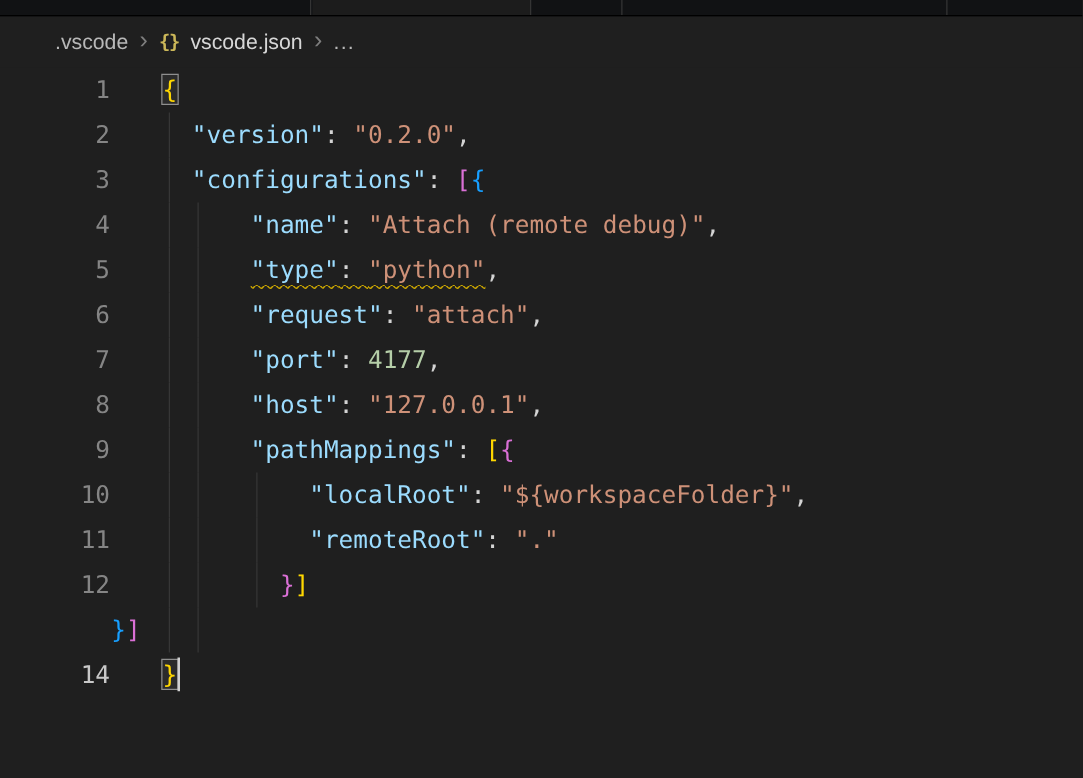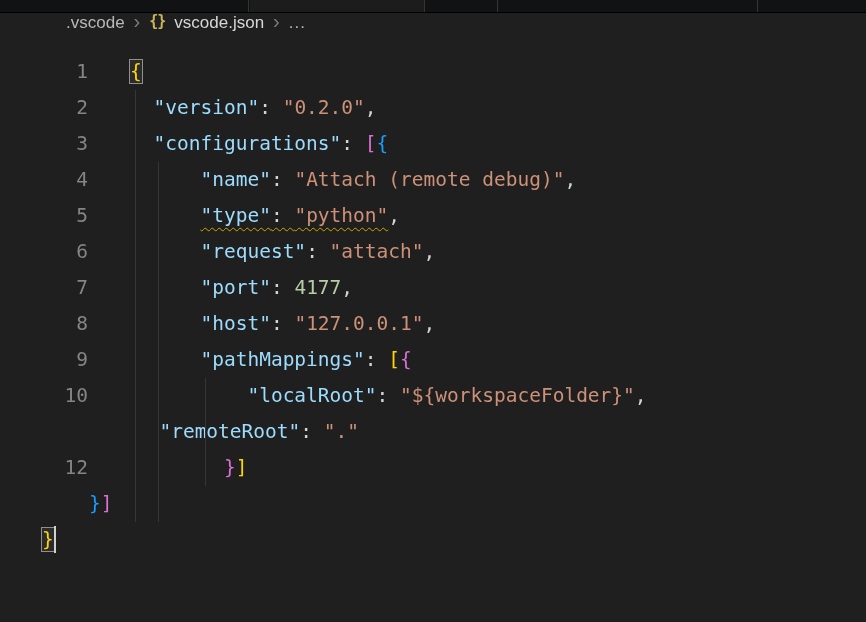--- a/index.html
+++ b/index.html
@@ -18,21 +18,22 @@
     border-bottom: 1px solid #000;
     position: relative;
   }
   .tabsep { position: absolute; top: 0; width: 1px; height: 12px; background: #343434; }
   .tabseg { position: absolute; top: 0; height: 12px; background: #1c1c1c; }
 
   
   .breadcrumbs {
     height: 41px;
     display: flex;
-    padding-left: 66px;
+    align-items: center;
+    padding-left: 44px;
     gap: 9px;
     font-size: 17px;
     color: var(--c-breadcrumb, #b8b8b8);
     background: var(--c-background, #1f1f1f);
   }
   .breadcrumbs .sep {
     color: #7e7e7e;
     font-size: 20px;
     line-height: 1;
     transform: translateY(-2px);
@@ -127,18 +128,18 @@
       <div class="line"><div class="ln">1</div><div class="code"><span class="tk-b1 match">{</span></div></div>
       <div class="line"><div class="ln">2</div><span class="guide" style="left: calc(0ch + 135px);"></span><div class="code"><span>  </span><span class="tk-key">"version"</span><span class="tk-pun">: </span><span class="tk-str">"0.2.0"</span><span class="tk-pun">,</span></div></div>
       <div class="line"><div class="ln">3</div><span class="guide" style="left: calc(0ch + 135px);"></span><div class="code"><span>  </span><span class="tk-key">"configurations"</span><span class="tk-pun">: </span><span class="tk-b2">[</span><span class="tk-b3">{</span></div></div>
       <div class="line"><div class="ln">4</div><span class="guide" style="left: calc(0ch + 135px);"></span><span class="guide" style="left: calc(2ch + 135px);"></span><div class="code"><span>      </span><span class="tk-key">"name"</span><span class="tk-pun">: </span><span class="tk-str">"Attach (remote debug)"</span><span class="tk-pun">,</span></div></div>
       <div class="line"><div class="ln">5</div><span class="guide" style="left: calc(0ch + 135px);"></span><span class="guide" style="left: calc(2ch + 135px);"></span><div class="code"><span>      </span><span class="tk-key sq">"type"</span><span class="tk-pun sq">: </span><span class="tk-str sq">"python"</span><span class="tk-pun">,</span></div></div>
       <div class="line"><div class="ln">6</div><span class="guide" style="left: calc(0ch + 135px);"></span><span class="guide" style="left: calc(2ch + 135px);"></span><div class="code"><span>      </span><span class="tk-key">"request"</span><span class="tk-pun">: </span><span class="tk-str">"attach"</span><span class="tk-pun">,</span></div></div>
       <div class="line"><div class="ln">7</div><span class="guide" style="left: calc(0ch + 135px);"></span><span class="guide" style="left: calc(2ch + 135px);"></span><div class="code"><span>      </span><span class="tk-key">"port"</span><span class="tk-pun">: </span><span class="tk-num">4177</span><span class="tk-pun">,</span></div></div>
       <div class="line"><div class="ln">8</div><span class="guide" style="left: calc(0ch + 135px);"></span><span class="guide" style="left: calc(2ch + 135px);"></span><div class="code"><span>      </span><span class="tk-key">"host"</span><span class="tk-pun">: </span><span class="tk-str">"127.0.0.1"</span><span class="tk-pun">,</span></div></div>
       <div class="line"><div class="ln">9</div><span class="guide" style="left: calc(0ch + 135px);"></span><span class="guide" style="left: calc(2ch + 135px);"></span><div class="code"><span>      </span><span class="tk-key">"pathMappings"</span><span class="tk-pun">: </span><span class="tk-b1">[</span><span class="tk-b2">{</span></div></div>
       <div class="line"><div class="ln">10</div><span class="guide" style="left: calc(0ch + 135px);"></span><span class="guide" style="left: calc(2ch + 135px);"></span><span class="guide" style="left: calc(6ch + 135px);"></span><div class="code"><span>          </span><span class="tk-key">"localRoot"</span><span class="tk-pun">: </span><span class="tk-str">"${workspaceFolder}"</span><span class="tk-pun">,</span></div></div>
-      <div class="line"><span class="guide" style="left: calc(0ch + 135px);"></span><span class="guide" style="left: calc(2ch + 135px);"></span><span class="guide" style="left: calc(6ch + 135px);"></span><div class="code"><span>          </span><span class="tk-key">"remoteRoot"</span><span class="tk-pun">: </span><span class="tk-str">"."</span></div></div>
+      <div class="line"><div class="ln">11</div><span class="guide" style="left: calc(0ch + 135px);"></span><span class="guide" style="left: calc(2ch + 135px);"></span><span class="guide" style="left: calc(6ch + 135px);"></span><div class="code"><span>          </span><span class="tk-key">"remoteRoot"</span><span class="tk-pun">: </span><span class="tk-str">"."</span></div></div>
       <div class="line"><div class="ln">12</div><span class="guide" style="left: calc(0ch + 135px);"></span><span class="guide" style="left: calc(2ch + 135px);"></span><span class="guide" style="left: calc(6ch + 135px);"></span><div class="code"><span>        </span><span class="tk-b2">}</span><span class="tk-b1">]</span></div></div>
       <div class="line"><span class="guide" style="left: calc(0ch + 135px);"></span><span class="guide" style="left: calc(2ch + 135px);"></span><div class="code"><span>    </span><span class="tk-b3">}</span><span class="tk-b2">]</span></div></div>
-      <div class="line"><div class="code"><span class="tk-b1 match">}</span><span class="cursor"></span></div></div>
+      <div class="line"><div class="ln active">14</div><div class="code"><span class="tk-b1 match">}</span><span class="cursor"></span></div></div>
     </div>
 </div>
 
 </body></html>

